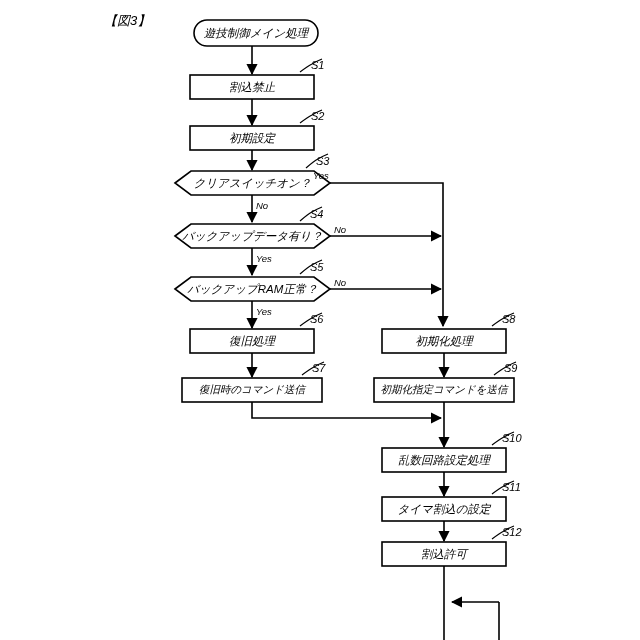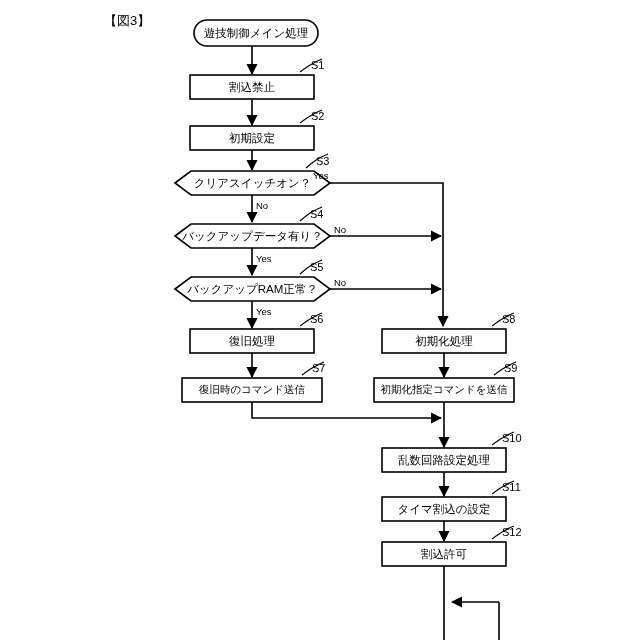--- a/index.html
+++ b/index.html
@@ -9,20 +9,21 @@
   }
   body {
     font-family: "Liberation Sans", "DejaVu Sans", sans-serif;
   }
   #canvas {
     position: relative;
     width: 640px;
     height: 640px;
     background: #ffffff;
     overflow: hidden;
+    font-style: italic;
   }
   #fig-label {
     position: absolute;
     left: 104px;
     top: 12px;
     font-size: 13px;
     color: #000;
     letter-spacing: 0px;
     white-space: nowrap;
   }

